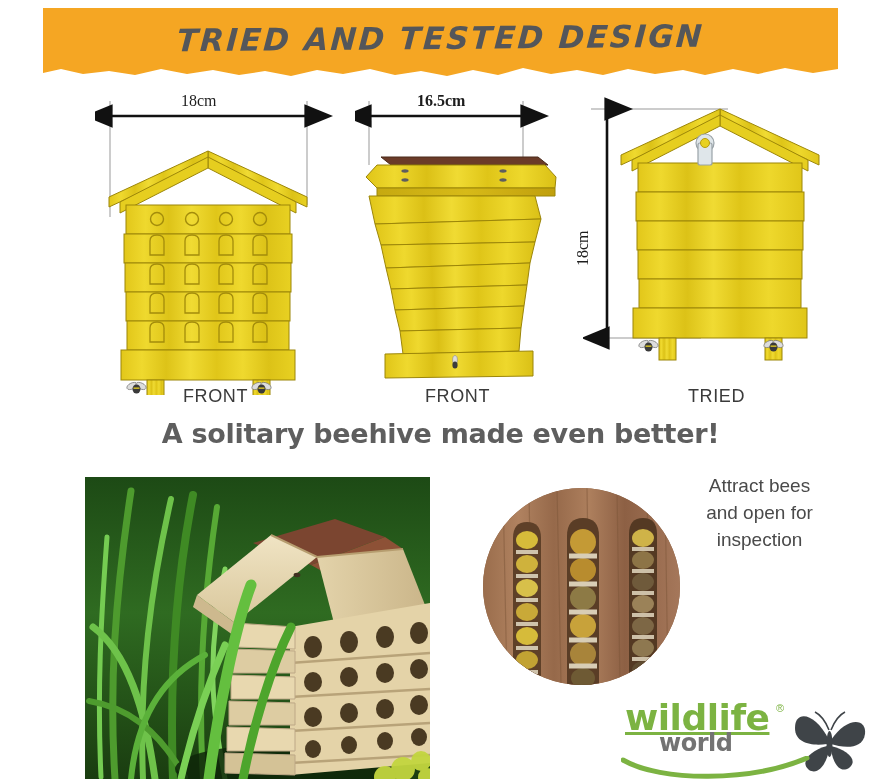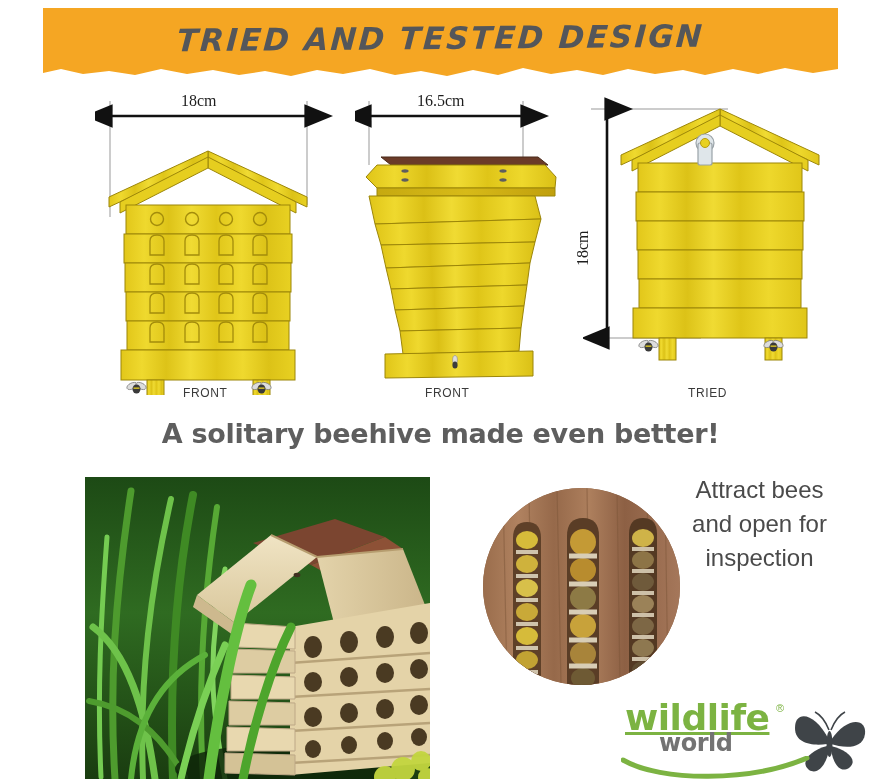--- a/index.html
+++ b/index.html
@@ -33,21 +33,21 @@
 
   
   .drawings { position:absolute; left:0; top:86px; width:790px; height:320px; }
 
   .dim-label {
     position:absolute; color:#1d1d1d; font-size:16px;
     font-family:"Liberation Serif", serif;
     white-space:nowrap;
   }
   .view-label {
-    position:absolute; color:#3a3a3a; font-size:12px;
+    position:absolute; color:#3a3a3a; font-size:18px;
     letter-spacing:0.6px; white-space:nowrap;
     font-family:"Liberation Sans", sans-serif;
   }
 
   .tagline {
     position:absolute; left:0; top:418px; width:881px;
     text-align:center; color:#5e5e5e;
     font-family:"DejaVu Sans", sans-serif;
     font-weight:bold; font-size:27px;
     letter-spacing:-0.3px;
@@ -58,21 +58,21 @@
     position:absolute; left:85px; top:477px; width:345px; height:302px;
     overflow:hidden; background:#2e5d22;
   }
   .circle-inset {
     position:absolute; left:479px; top:484px; width:205px; height:205px;
     border-radius:50%; overflow:hidden;
     border:4px solid #ffffff; background:#8a6040;
   }
   .caption {
     position:absolute; left:652px; top:473px; width:215px;
-    text-align:center; color:#4a4a4a; font-size:24px; line-height:1.42;
+    text-align:center; color:#4a4a4a; font-size:19px; line-height:1.42;
     font-family:"Liberation Sans", sans-serif;
   }
 
   
   .logo { position:absolute; left:625px; top:700px; width:256px; height:72px; }
   .logo-wildlife {
     position:absolute; left:0; top:0;
     font-family:"DejaVu Sans", sans-serif; font-weight:bold;
     font-size:36px; color:#7CB342; letter-spacing:-0.5px; line-height:1;text-decoration:underline;
   }
@@ -229,21 +229,21 @@
         <polygon points="45,236 166,233 164,256 48,259" fill="url(#woodS)"></polygon>
       </g>
 
       <polygon points="30,259 178,256 178,281 30,283" fill="url(#woodS)" stroke="#9c8609" stroke-width="1"></polygon>
 
       <g transform="translate(96,262)">
         <ellipse cx="4" cy="3" rx="2.4" ry="4.4" fill="#ddd" stroke="#888" stroke-width=".6"></ellipse>
         <ellipse cx="4" cy="8" rx="2.6" ry="3.6" fill="#3c3c3c"></ellipse>
       </g>
     </svg>
-    <div class="dim-label" style="left:417px;top:6px;">16.5cm</div>
+    <div class="dim-label" style="left:417px;top:6px;font-weight:bold;">16.5cm</div>
     <div class="view-label" style="left:425px;top:300px;">FRONT</div>
 
     <svg width="255" height="300" style="position:absolute;left:583px;top:9px;">
       <defs>
         <linearGradient id="woodB" x1="0" y1="0" x2="1" y2="0">
           <stop offset="0%" stop-color="#E2C71A"></stop>
           <stop offset="14%" stop-color="#EFD92E"></stop>
           <stop offset="30%" stop-color="#DCC217"></stop>
           <stop offset="46%" stop-color="#F0DB33"></stop>
           <stop offset="62%" stop-color="#DFC518"></stop>

